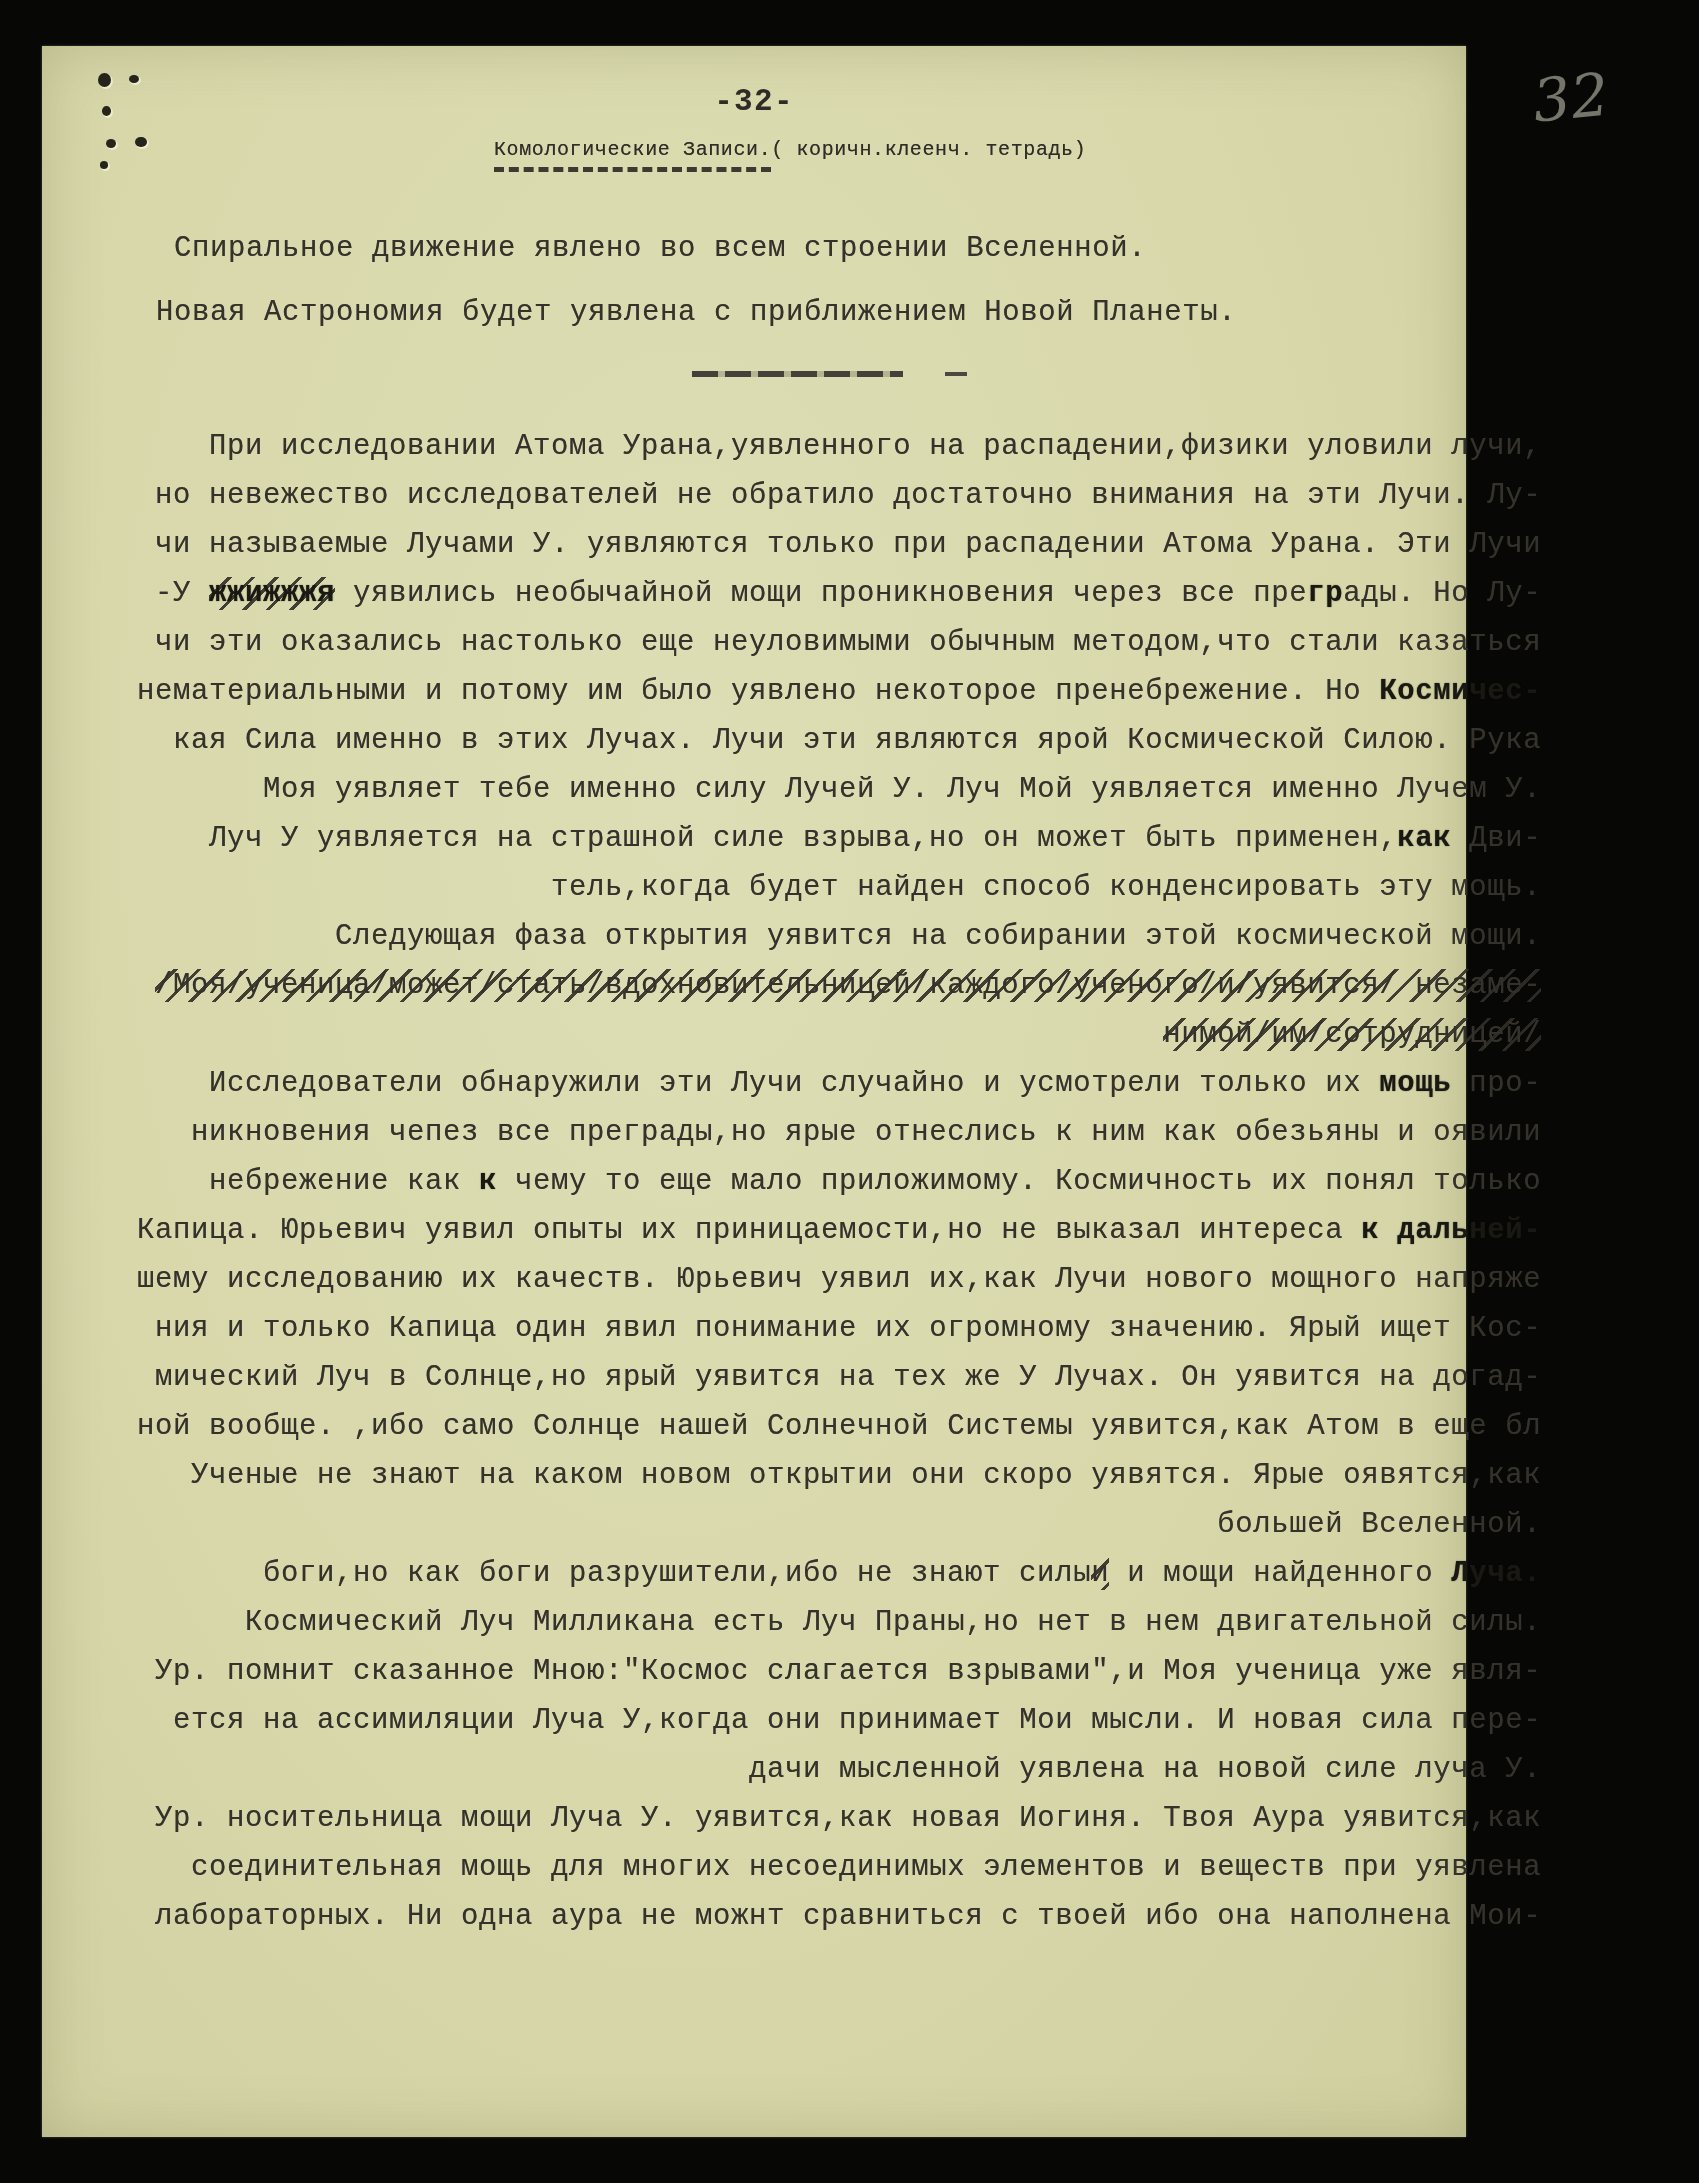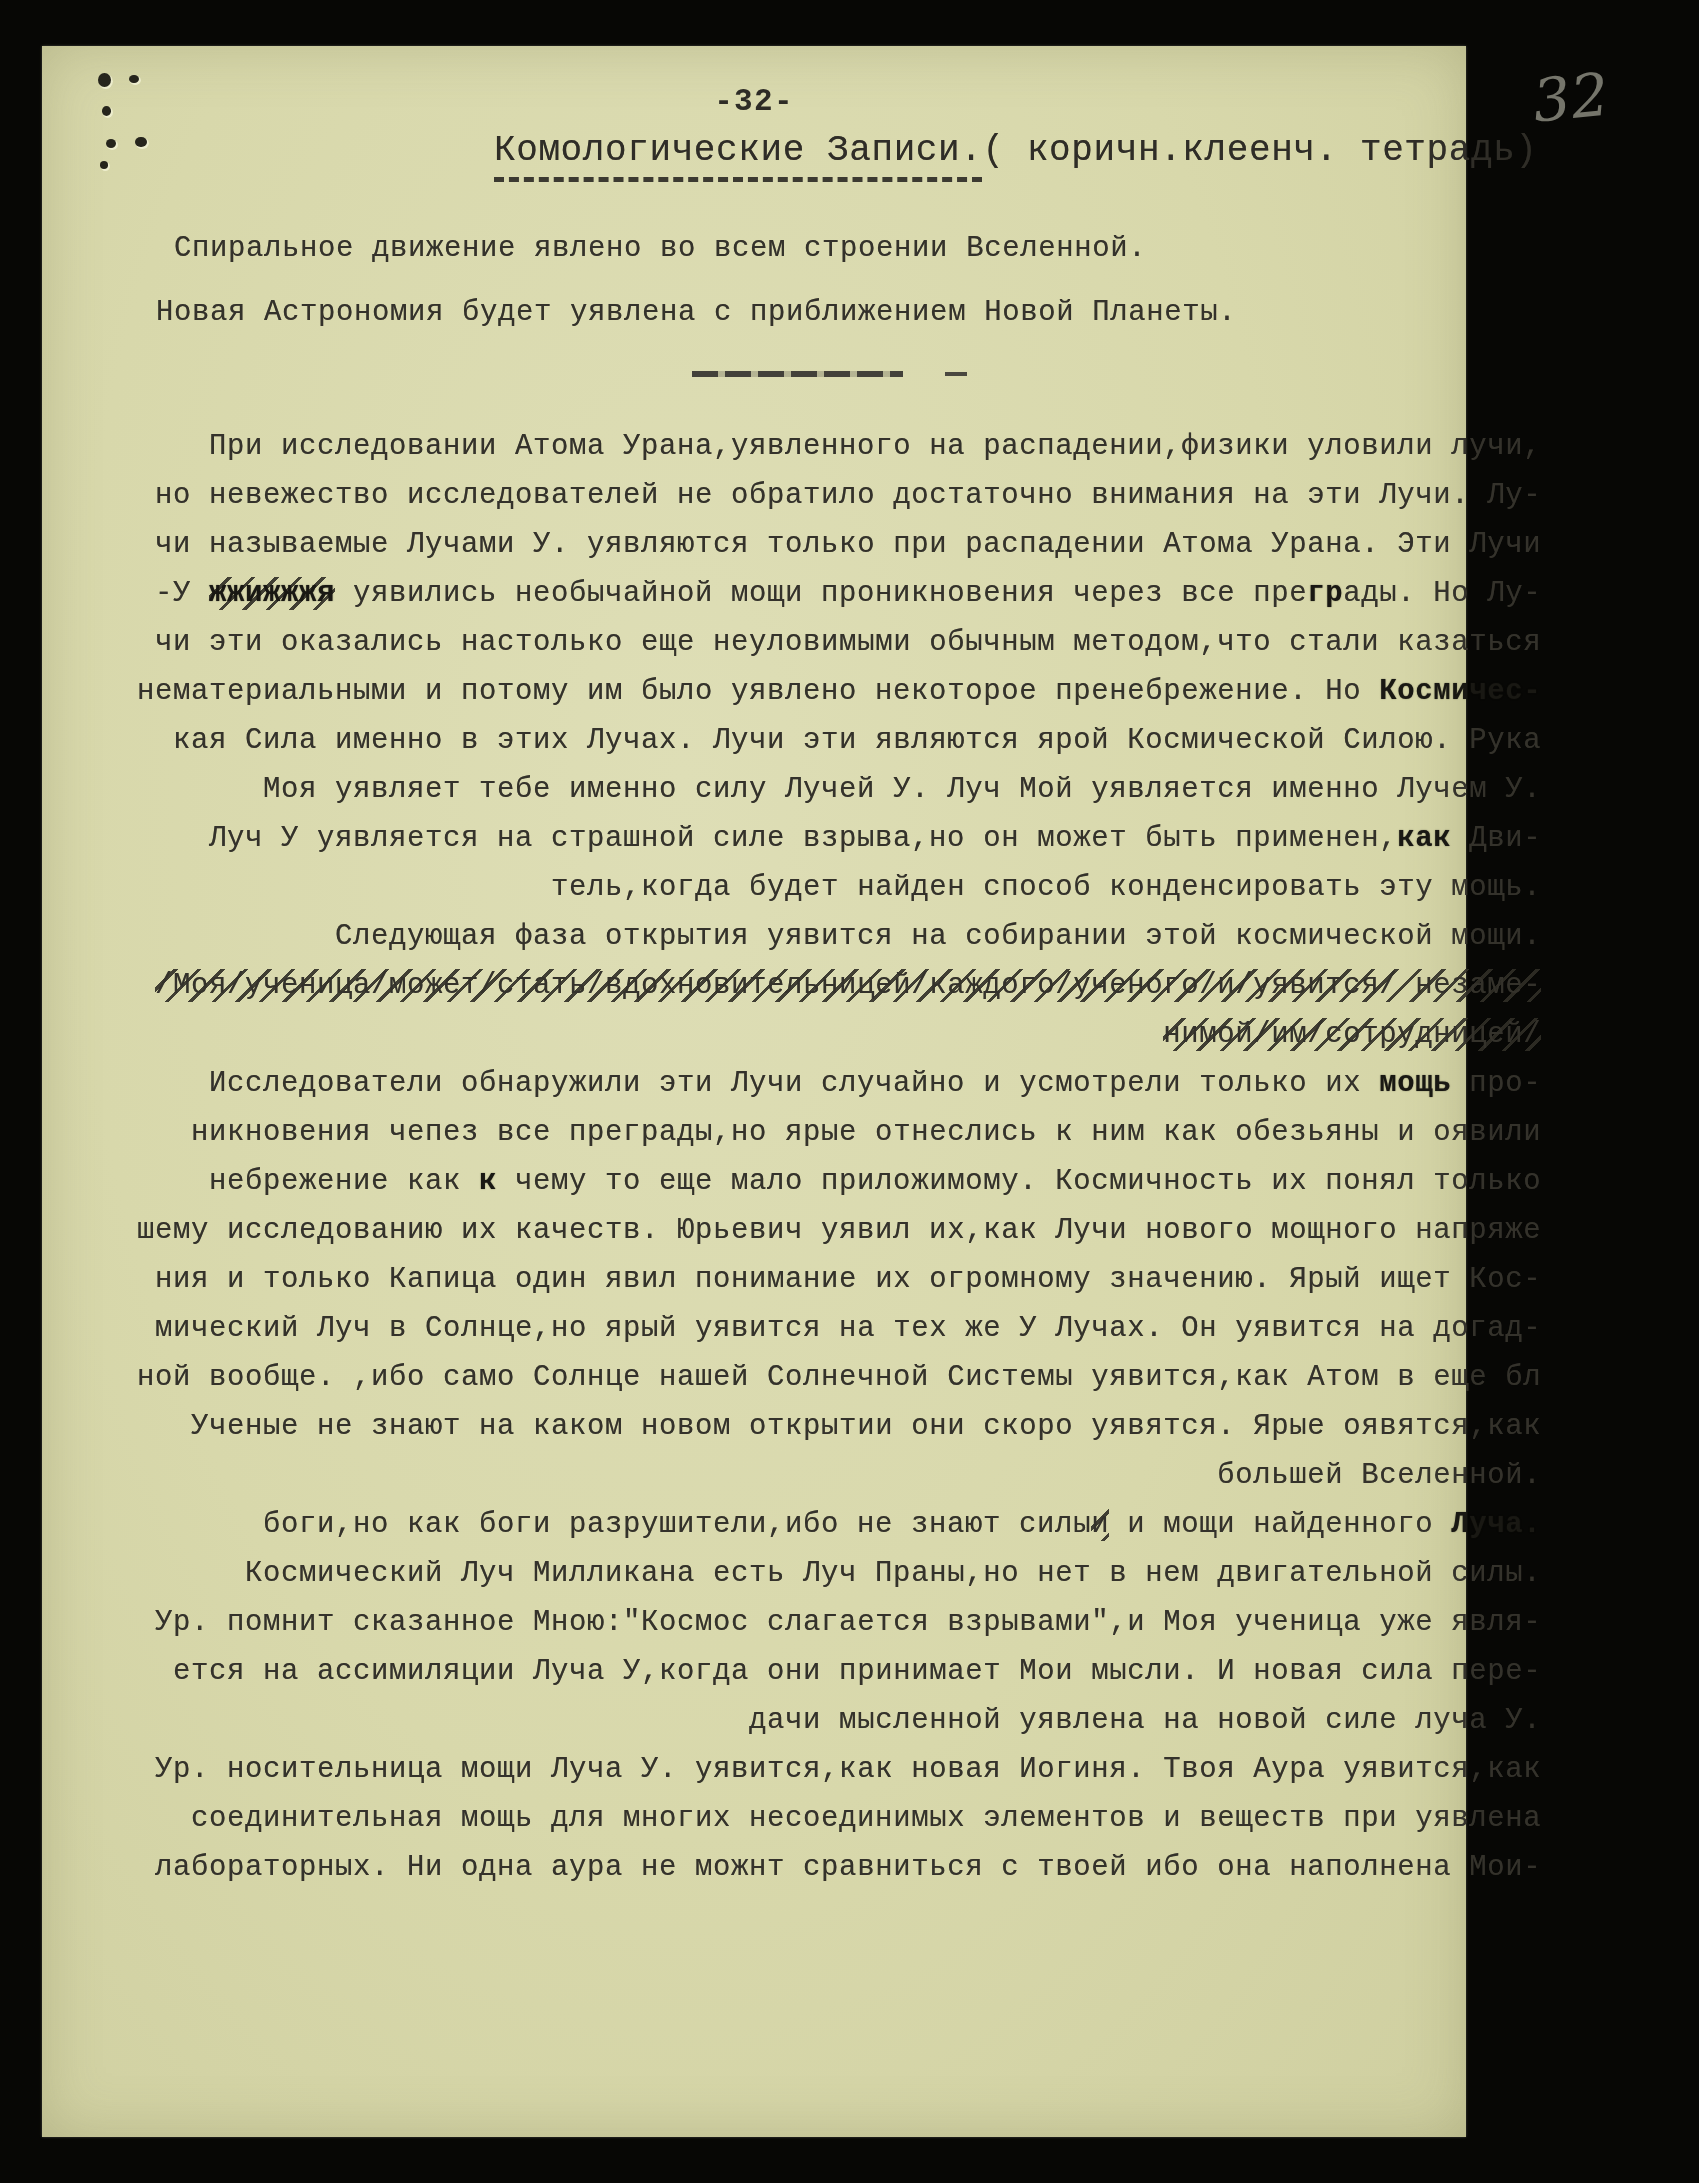--- a/index.html
+++ b/index.html
@@ -30,22 +30,22 @@
     position: absolute; top: 38px; left: 0; right: 0;
     text-align: center; font-size: 31px; font-weight: bold;
     color: #2e2c26; letter-spacing: 1.3px;
   }
   .hand-number {
     position: absolute; top: 16.6px; left: 1491px;
     font-family: "DejaVu Serif", serif; font-style: italic;
     font-size: 59px; color: #75756b; transform: rotate(-6deg);
   }
   .title-block {
-    position: absolute; top: 84px; left: 452px;
-    font-size: 36px; letter-spacing: 0.6px; color: #2f2d27; white-space: pre;
+    position: absolute; top: 92px; left: 452px;
+    font-size: 20px; letter-spacing: 0.6px; color: #2f2d27; white-space: pre;
   }
   .title-main {
     border-bottom: 5.1px dashed #3c3a31; padding-bottom: 6.4px;
     text-shadow: 0 0 0.6px rgba(40,38,32,.6);
   }
   .title-note { text-shadow: 0 0 0.6px rgba(40,38,32,.6); }
   .epigraph { position: absolute; top: 171px; left: 96px; }
   .epigraph .line { height: 64px; line-height: 64px; }
   .separator {
     position: absolute; top: 325px; left: 650px;
@@ -97,20 +97,21 @@
         <div class="line"><span class="seg">кая Сила именно в этих Лучах. Лучи эти являются ярой Космической Силою. Рука</span></div>
         <div class="line"><span class="seg">Моя уявляет тебе именно силу Лучей У. Луч Мой уявляется именно Лучем У.</span></div>
         <div class="line"><span class="seg">  Луч У уявляется на страшной силе взрыва,но он может быть применен,</span><span class="seg bold">как</span><span class="seg"> Дви-</span></div>
         <div class="line"><span class="seg">тель,когда будет найден способ конденсировать эту мощь.</span></div>
         <div class="line"><span class="seg">  Следующая фаза открытия уявится на собирании этой космической мощи.</span></div>
         <div class="line"><span class="seg struck">/Моя/ученица/может/стать/вдохновительницей/каждого/ученого/и/уявится/ незаме-</span></div>
         <div class="line"><span class="seg struck">нимой/им/сотрудницей/</span></div>
         <div class="line"><span class="seg">  Исследователи обнаружили эти Лучи случайно и усмотрели только их </span><span class="seg bold">мощь</span><span class="seg"> про-</span></div>
         <div class="line"><span class="seg">никновения чепез все преграды,но ярые отнеслись к ним как обезьяны и оявили</span></div>
         <div class="line"><span class="seg">небрежение как </span><span class="seg bold">к</span><span class="seg"> чему то еще мало приложимому. Космичность их понял только</span></div>
+        <div class="line"><span class="seg">Капица. Юрьевич уявил опыты их приницаемости,но не выказал интереса </span><span class="seg bold">к дальней-</span></div>
         <div class="line"><span class="seg">шему исследованию их качеств. Юрьевич уявил их,как Лучи нового мощного напряже</span></div>
         <div class="line"><span class="seg">ния и только Капица один явил понимание их огромному значению. Ярый ищет Кос-</span></div>
         <div class="line"><span class="seg">мический Луч в Солнце,но ярый уявится на тех же У Лучах. Он уявится на догад-</span></div>
         <div class="line"><span class="seg">ной вообще. ,ибо само Солнце нашей Солнечной Системы уявится,как Атом в еще бл</span></div>
         <div class="line"><span class="seg">  Ученые не знают на каком новом открытии они скоро уявятся. Ярые оявятся,как</span></div>
         <div class="line"><span class="seg">большей Вселенной.</span></div>
         <div class="line"><span class="seg">боги,но как боги разрушители,ибо не знают силы</span><span class="seg struck">и</span><span class="seg"> и мощи найденного </span><span class="seg bold">Луча.</span></div>
         <div class="line"><span class="seg">  Космический Луч Милликана есть Луч Праны,но нет в нем двигательной силы.</span></div>
         <div class="line"><span class="seg">Ур. помнит сказанное Мною:"Космос слагается взрывами",и Моя ученица уже явля-</span></div>
         <div class="line"><span class="seg"> ется на ассимиляции Луча У,когда они принимает Мои мысли. И новая сила пере-</span></div>

